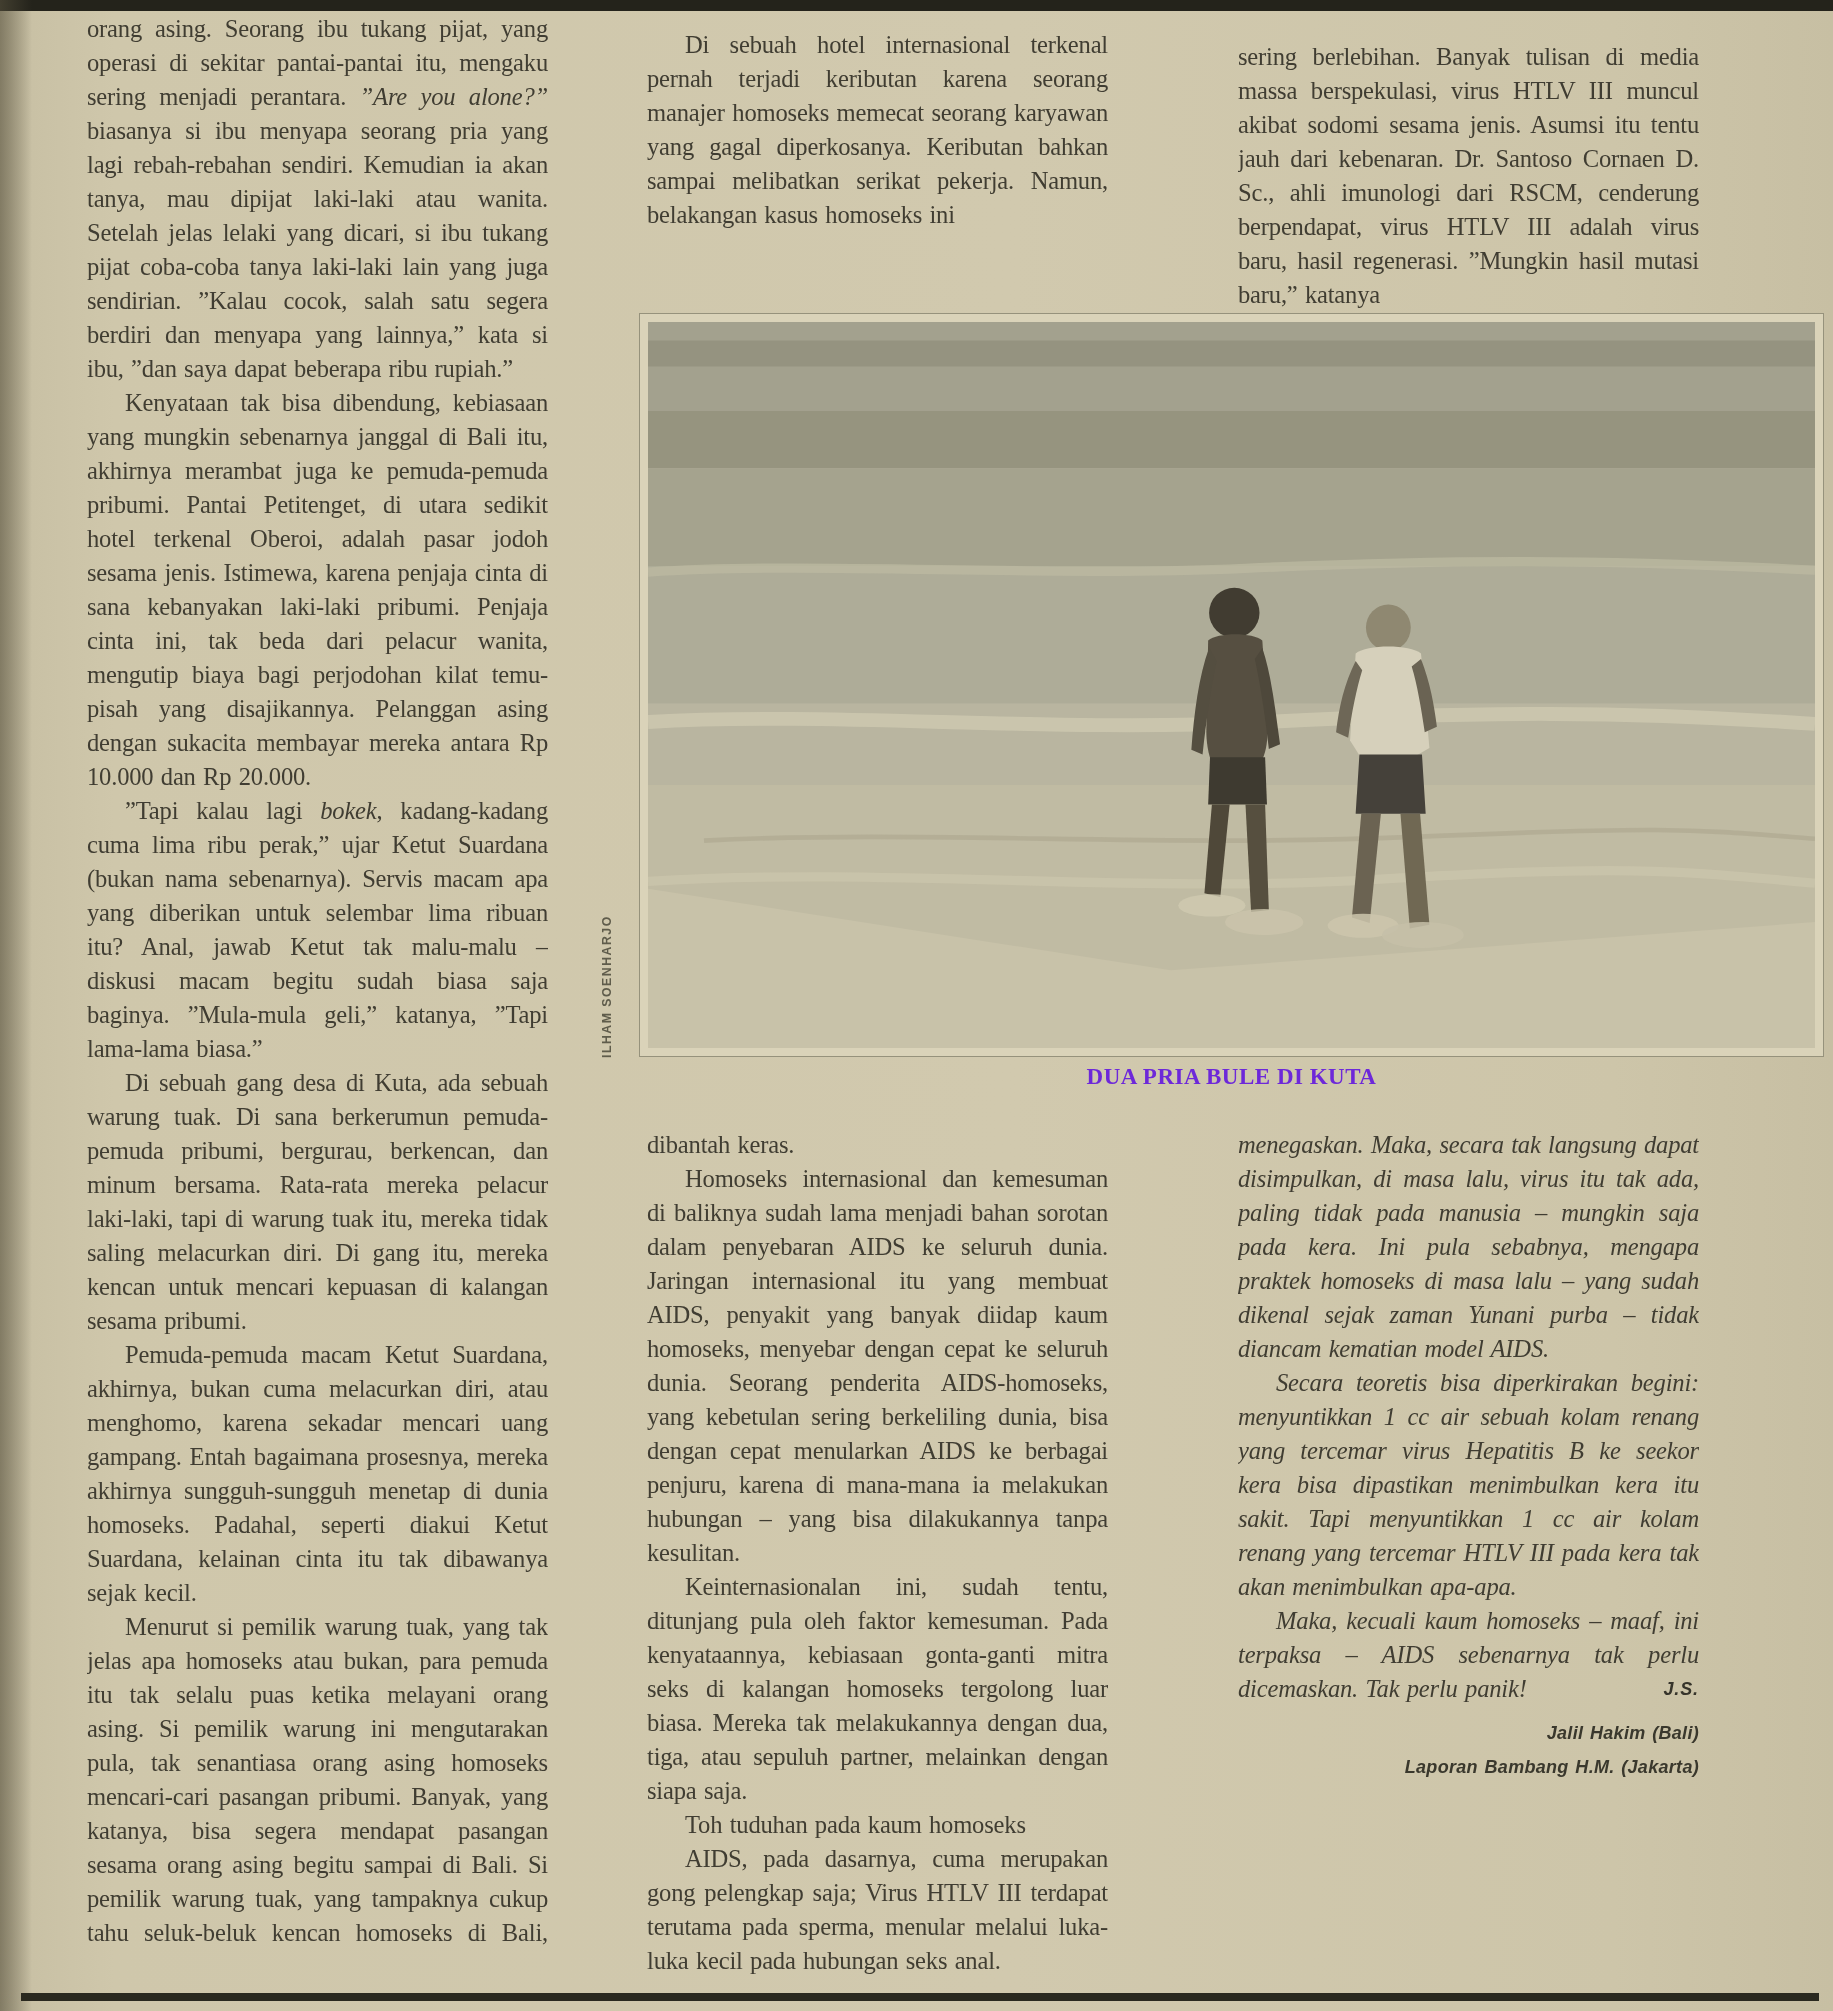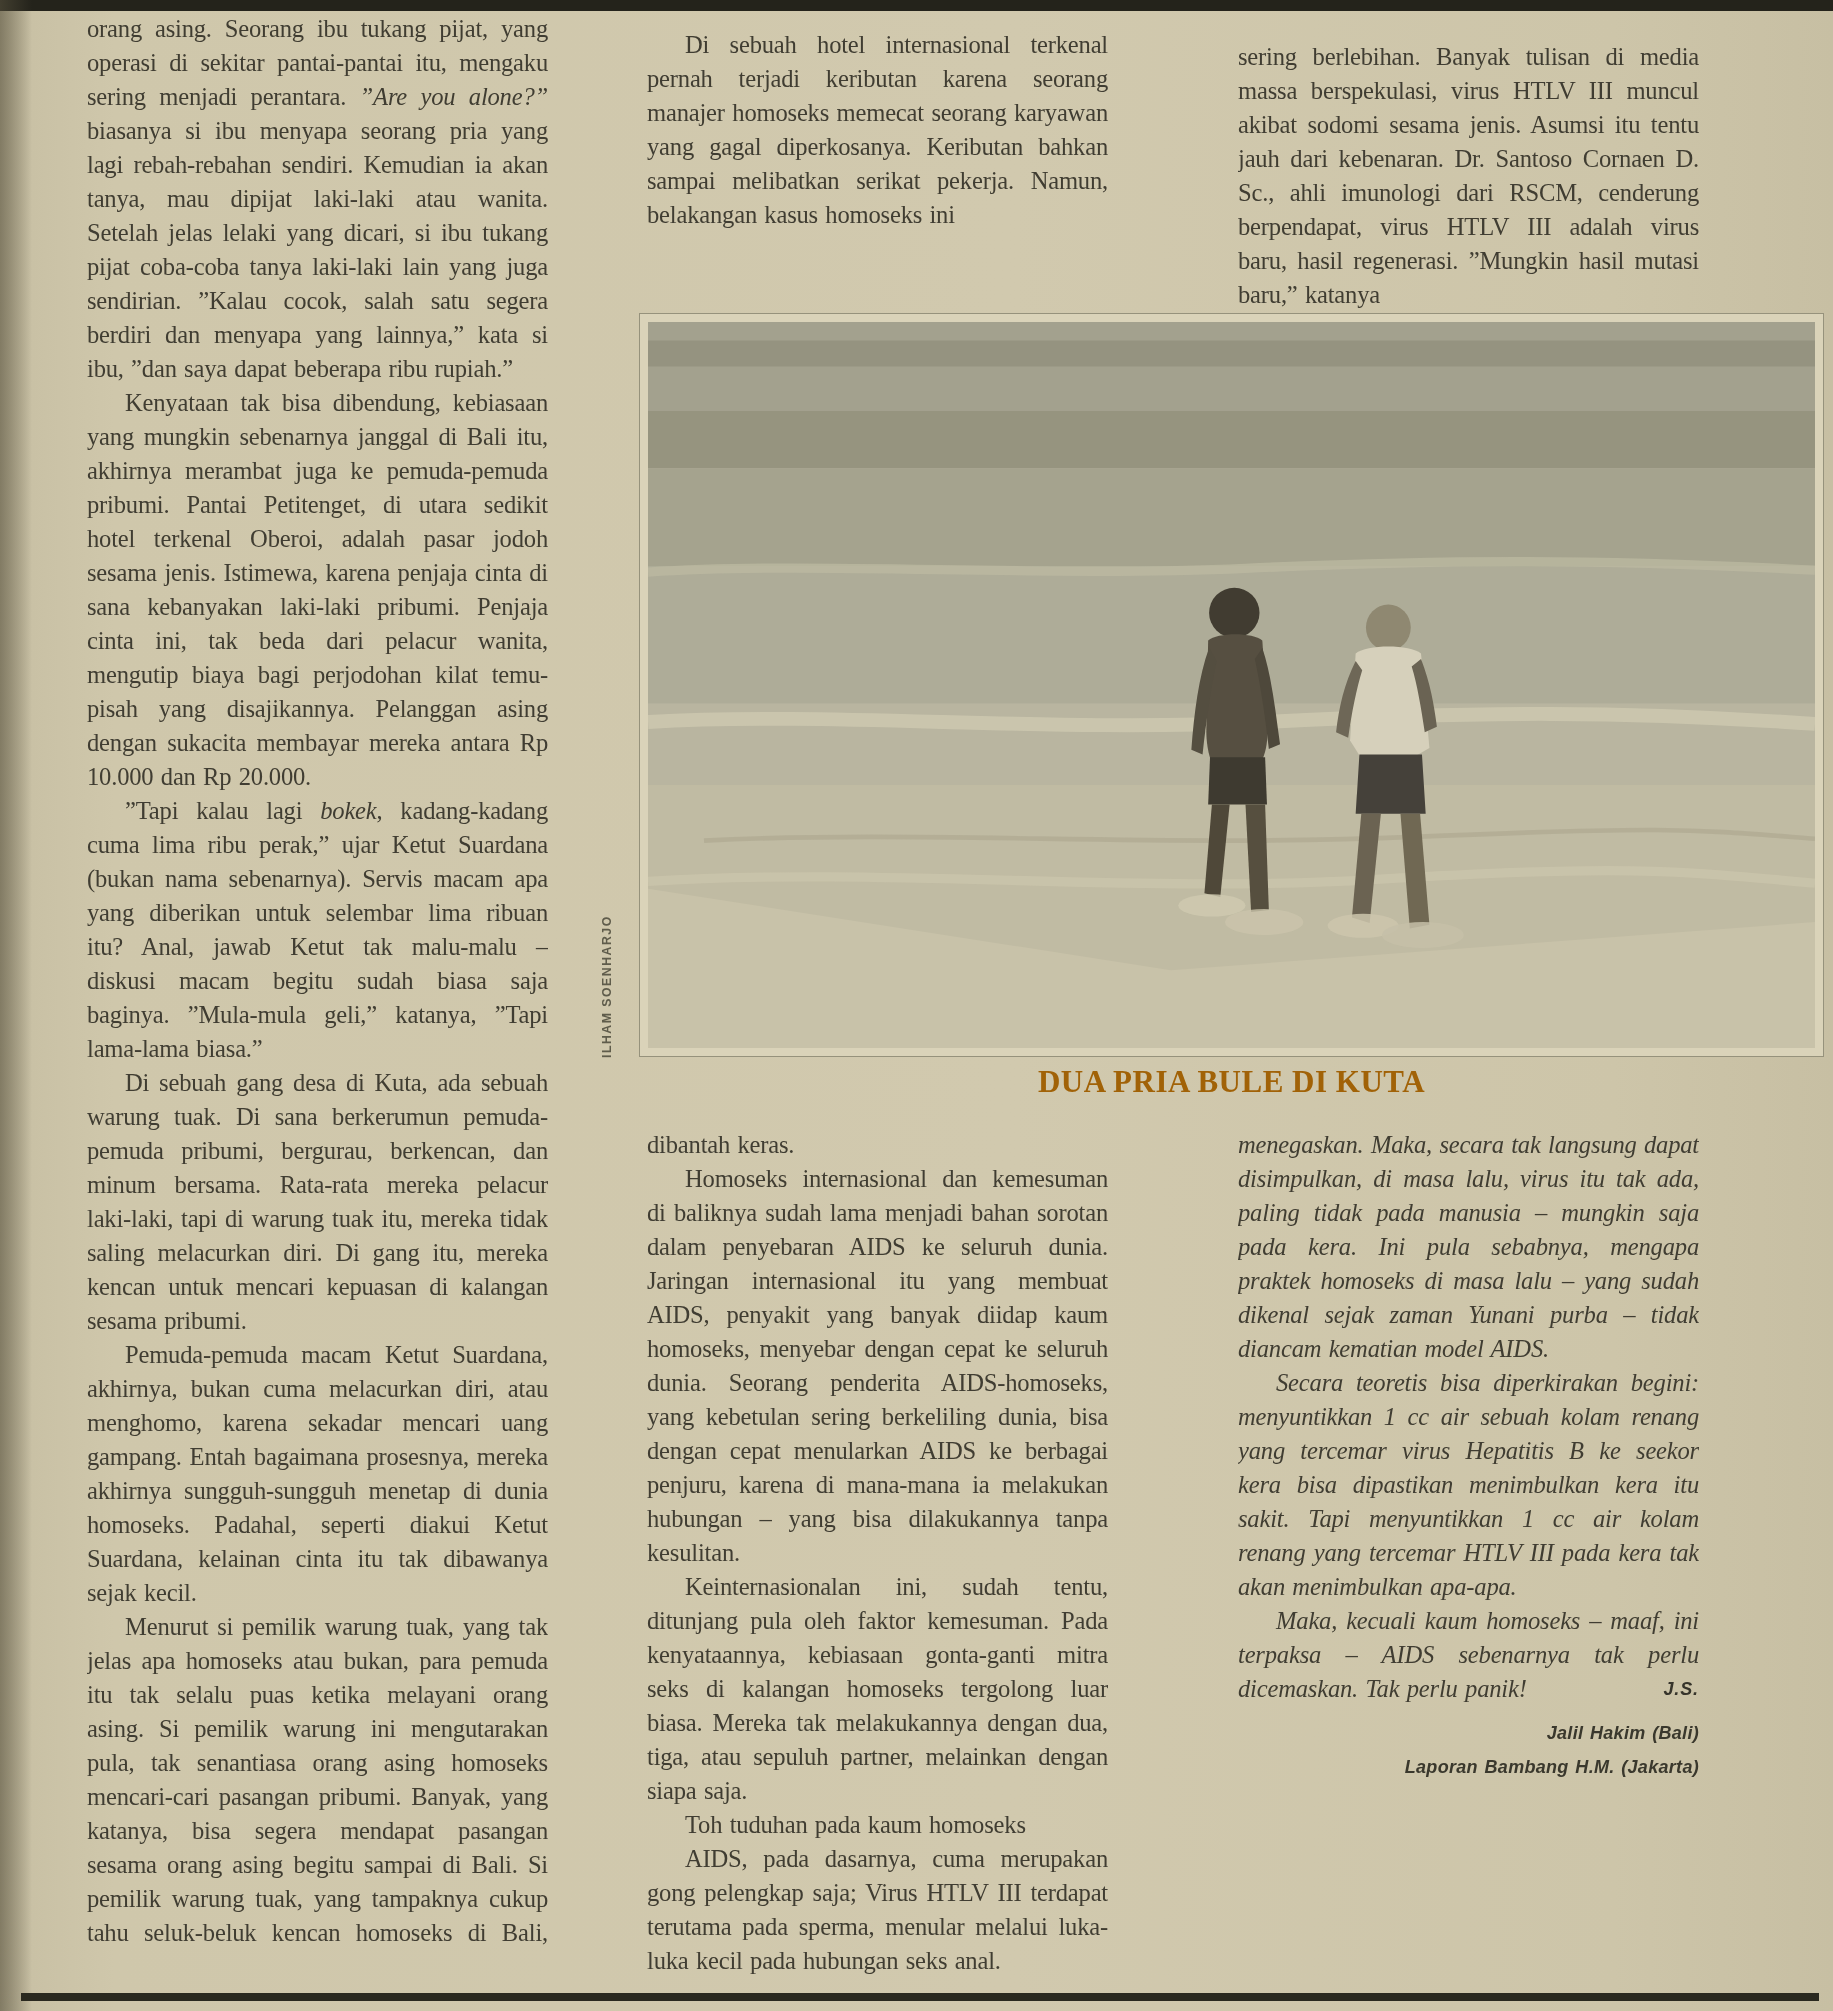--- a/index.html
+++ b/index.html
@@ -26,22 +26,22 @@
   #col-mid-bot{left:647px;top:1128px;height:856px;overflow:hidden;}
   #col-right-bot{left:1238px;top:1128px;height:861px;overflow:hidden;font-style:italic;}
   .photo{
     position:absolute;left:640px;top:314px;width:1183px;height:742px;margin:0;
     border:8.5px solid #dad3b9;box-sizing:border-box;
     outline:0.9px solid #96927c;background:#b4b19e;
   }
   .photo svg{display:block;width:100%;height:100%;}
   .caption{
     position:absolute;left:640px;top:1064px;width:1183px;
-    text-align:center;font-weight:bold;font-size:31px;letter-spacing:0.5px;
-    color:#a16207;
+    text-align:center;font-weight:bold;font-size:23px;letter-spacing:0.5px;
+    color:#6d28d9;
   }
   .photo-credit{
     position:absolute;left:600px;top:1058px;width:201px;
     transform:rotate(-90deg);transform-origin:0 0;
     font-family:"Liberation Sans",sans-serif;font-weight:bold;font-size:12.3px;
     letter-spacing:1.5px;color:#5f5c4b;
   }
   .sig{
     float:right;font-family:"Liberation Sans",sans-serif;font-weight:bold;
     font-size:18px;color:#36342b;letter-spacing:0.9px;

